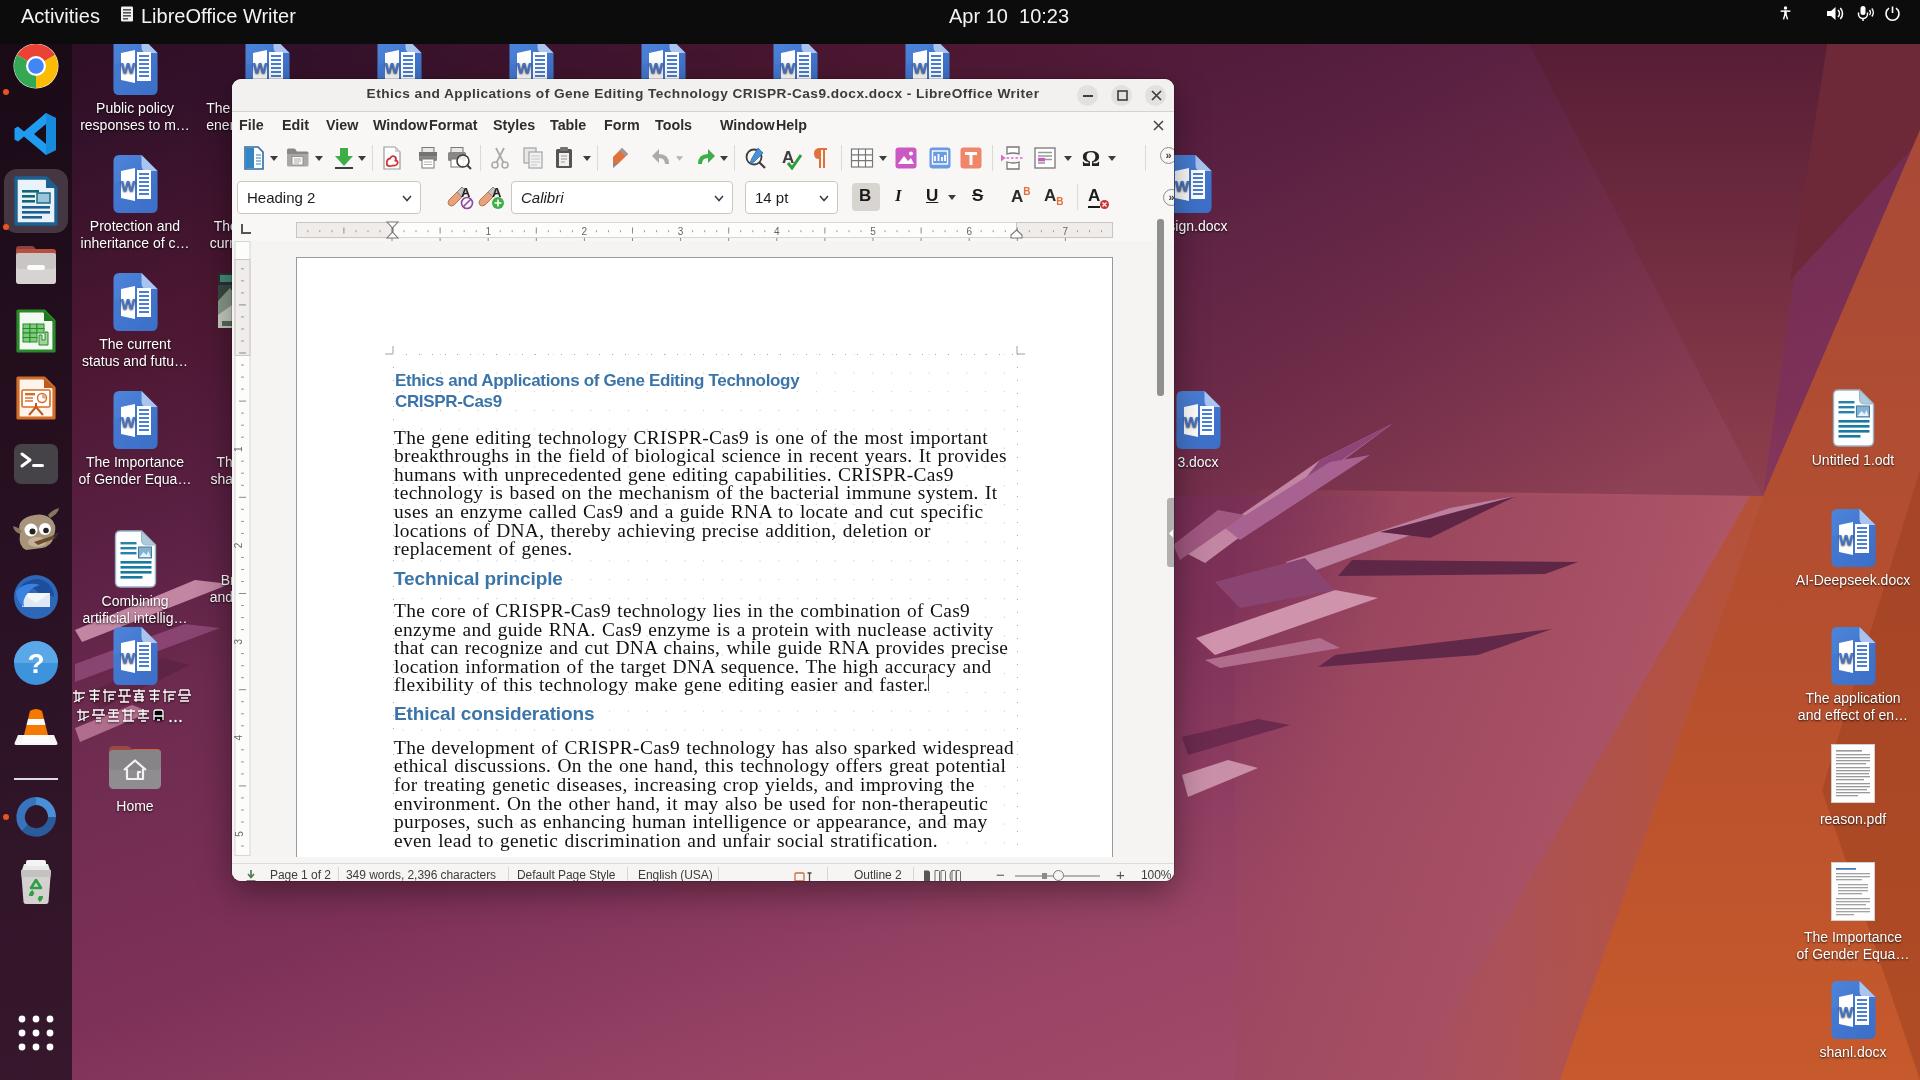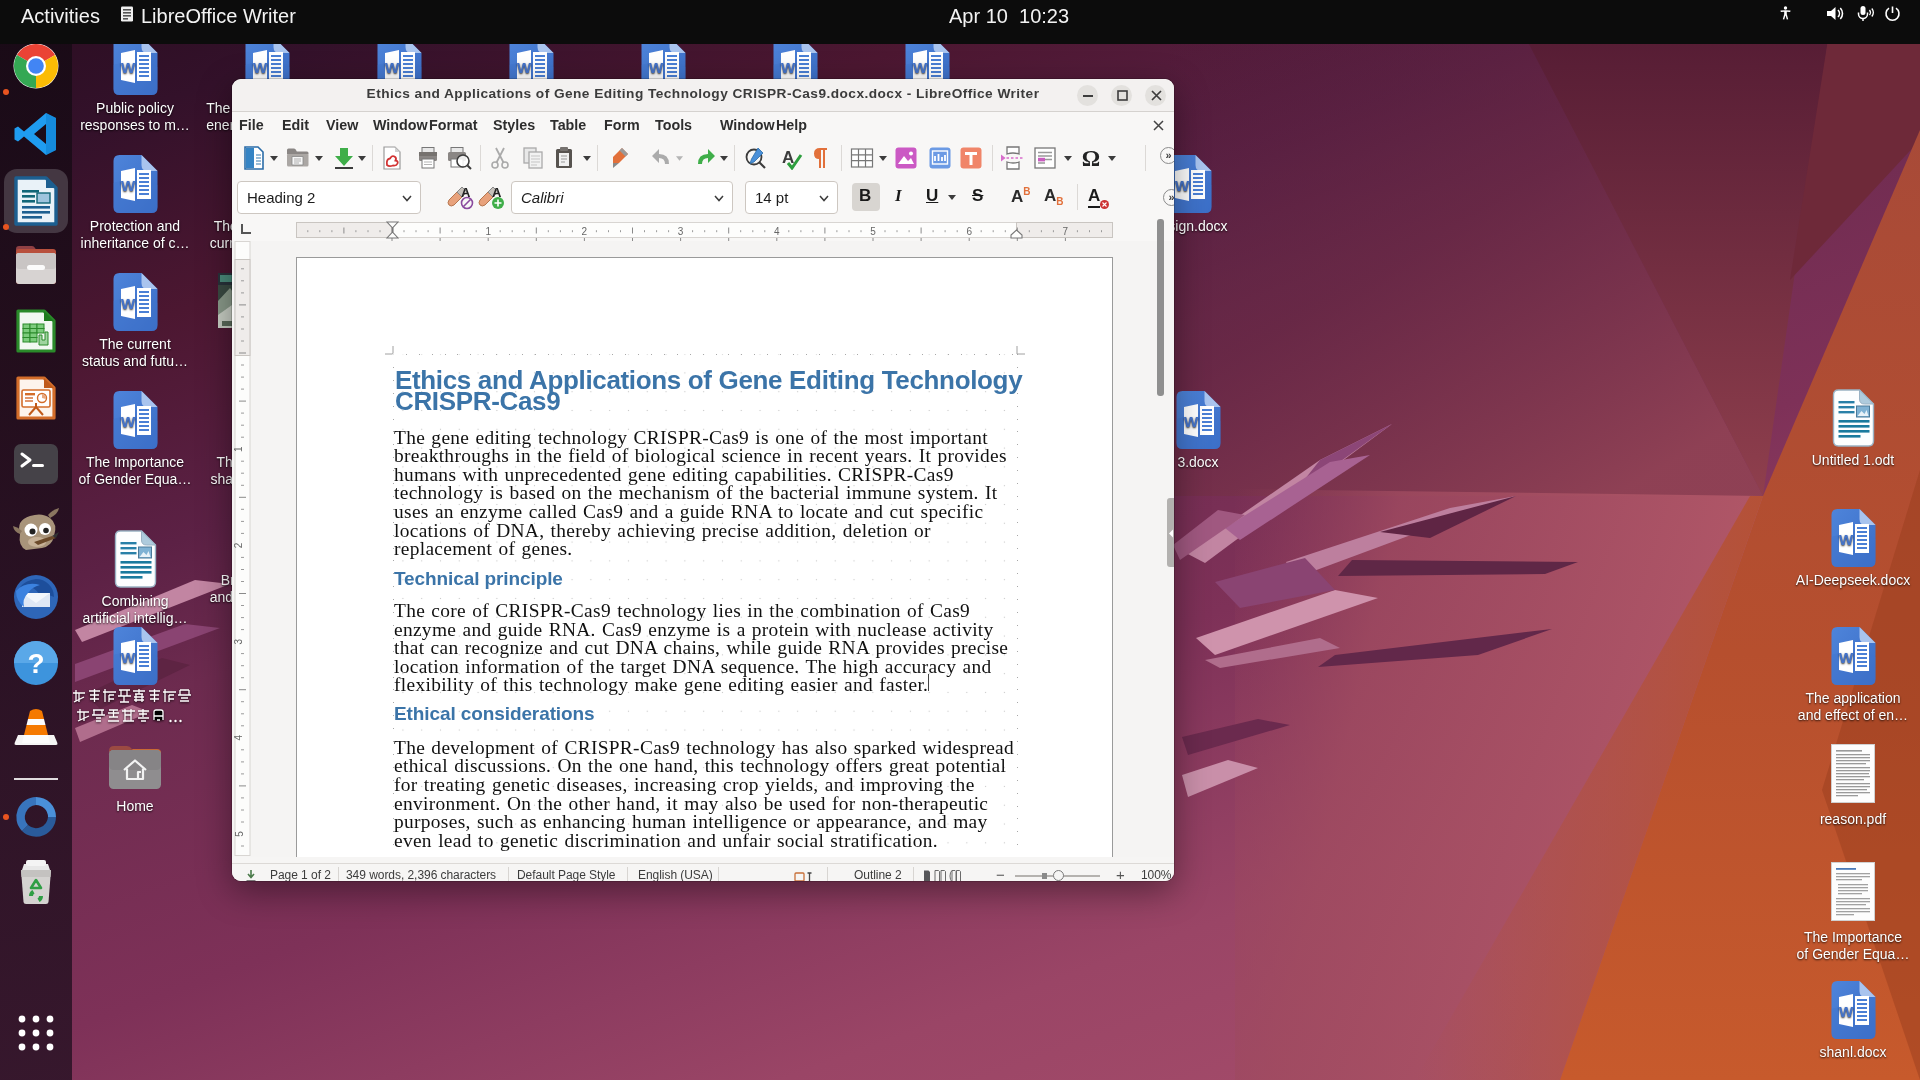--- a/index.html
+++ b/index.html
@@ -27,21 +27,21 @@
   .combo .cv{position:absolute;left:9px;top:7px;}
   .combo .chev{position:absolute;right:8px;top:12px;width:10px;height:8px;}
   #ruler{position:absolute;left:0;top:141px;width:100%;height:21px;background:#f8f7f6;}
   #docarea{position:absolute;left:0;top:162px;width:942px;height:616px;background:#f5f4f3;overflow:hidden;}
   #statusbar{position:absolute;left:0;top:784px;width:100%;height:24px;background:#f6f5f4;border-top:1px solid #dcd9d6;font-size:12px;letter-spacing:-0.05px;color:#3c3c3c;}
   #statusbar span{position:absolute;top:4px;white-space:nowrap;}
   .ssep{position:absolute;top:3px;width:1px;height:17px;background:#d8d5d2;}
   
   #page{position:absolute;left:64px;top:16px;width:815px;height:600px;background:#fff;border:1px solid #9a9a9a;border-bottom:none;}
   .tbound{position:absolute;background-image:radial-gradient(circle,#c9c9c9 0.8px,transparent 1px);background-size:18.8px 18.8px;background-position:0.5px 9.5px;}
-  .dtitle{position:absolute;left:98px;width:640px;font-family:"Liberation Sans",sans-serif;font-weight:bold;font-size:26px;line-height:21.7px;color:#3b74a8;letter-spacing:-0.34px;}
+  .dtitle{position:absolute;left:98px;width:640px;font-family:"Liberation Sans",sans-serif;font-weight:bold;font-size:17px;line-height:21.7px;color:#3b74a8;letter-spacing:-0.34px;}
   .dhead{position:absolute;left:97px;width:640px;font-family:"Liberation Sans",sans-serif;font-weight:bold;font-size:19px;line-height:19px;color:#3b74a8;letter-spacing:-0.1px;}
   .dbody{position:absolute;left:97px;width:700px;white-space:nowrap;font-family:"Liberation Serif",serif;font-size:19.4px;line-height:18.63px;color:#111;letter-spacing:0.32px;word-spacing:1.1px;}
 </style></head>
 <body>
 <div id="screen">
   <svg id="wall" class="abs" width="1920" height="1080" viewBox="0 0 1920 1080" style="left:0;top:0">
     <defs>
       <linearGradient id="mauve" x1="0" y1="0" x2="0.75" y2="1">
         <stop offset="0" stop-color="#461734" stop-opacity="0"></stop>
           <stop offset="0.5" stop-color="#662743" stop-opacity="0.75"></stop>

